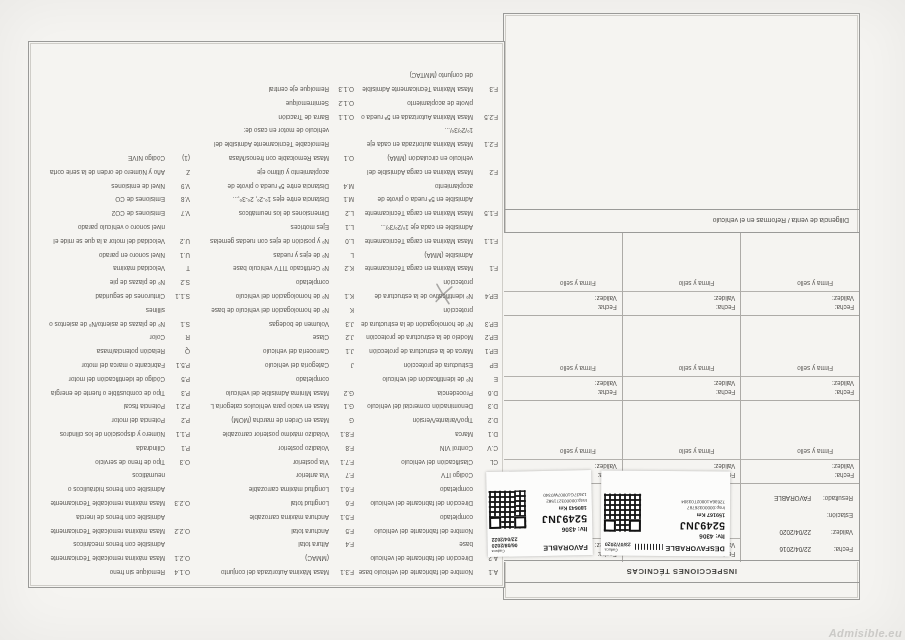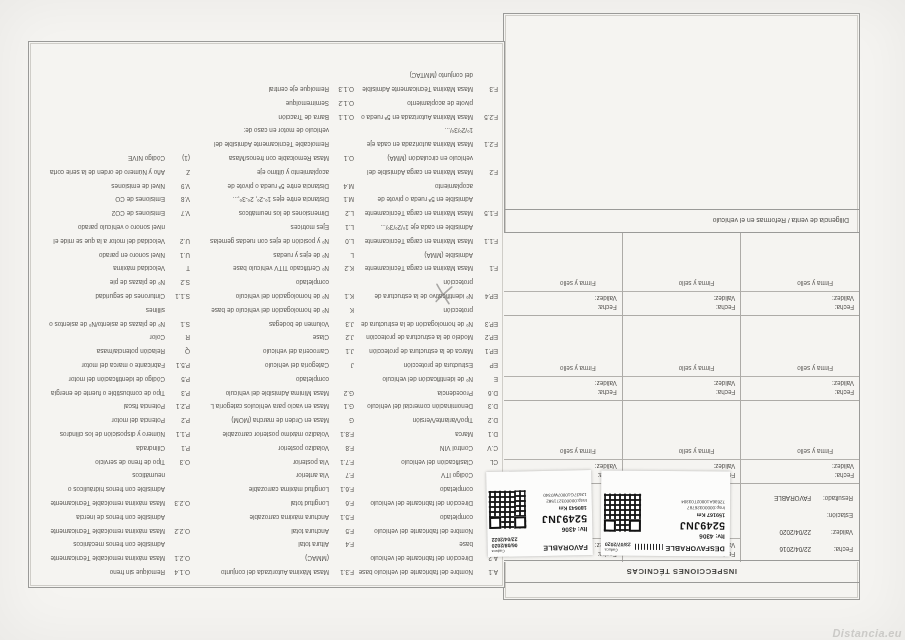--- a/index.html
+++ b/index.html
@@ -536,14 +536,14 @@
             <span class="tdesc">Código NIVE</span>
           </div>
         </div>
     </section>
 
     <svg class="mark" width="20" height="24" viewBox="0 0 20 24">
       <path d="M3 3 C8 9 13 15 17 21 M16 4 C11 10 7 15 2 20" stroke="#6b6a68" stroke-width="1.6" fill="none" stroke-linecap="round"></path>
     </svg>
   </div>
 
-  <div class="watermark">Distancia.eu</div>
+  <div class="watermark">Admisible.eu</div>
 </div>
 
 </body></html>

